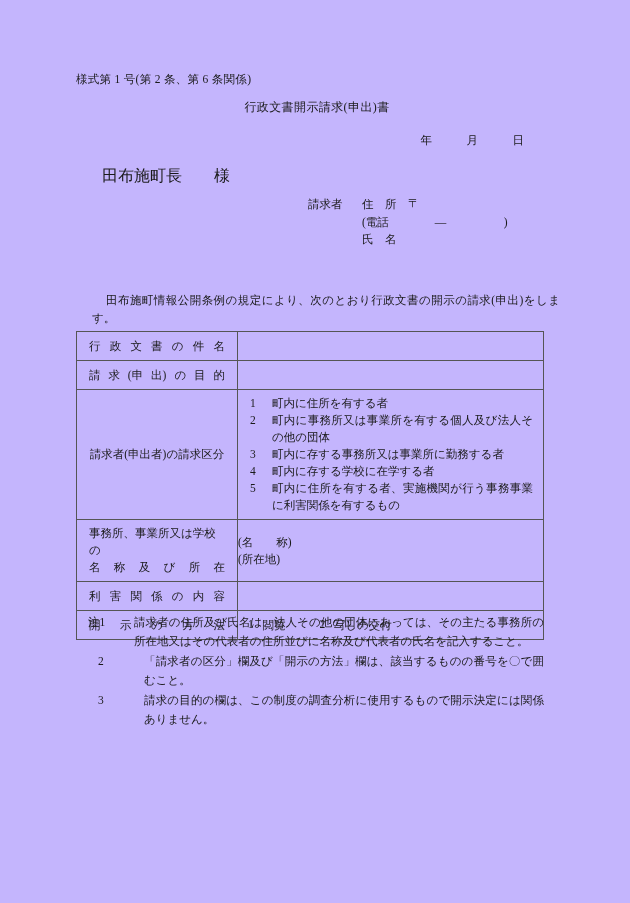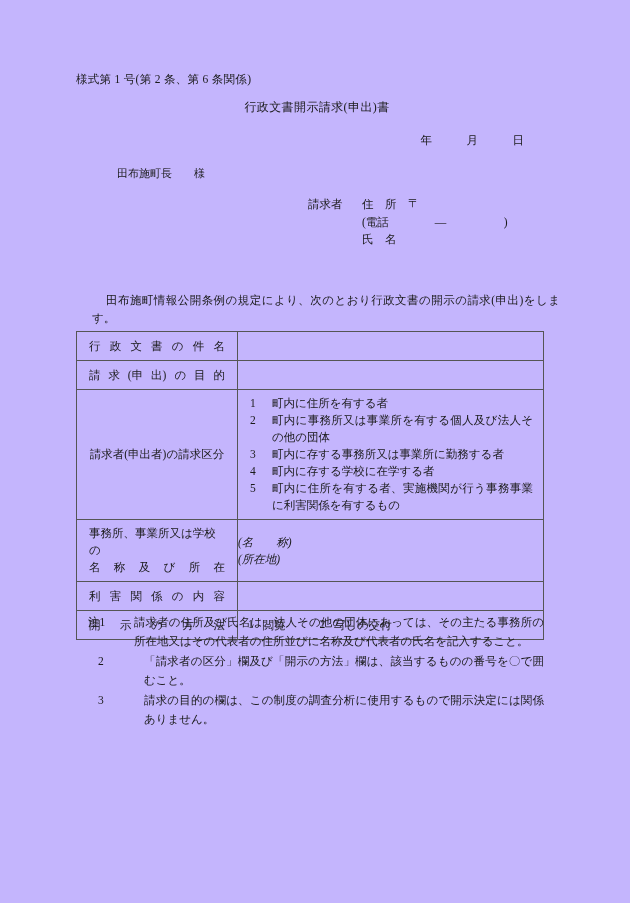--- a/index.html
+++ b/index.html
@@ -43,23 +43,23 @@
     position: absolute;
     left: 0;
     top: 133px;
     width: 524px;
     text-align: right;
     font-size: 11.5px;
     white-space: pre;
   }
   .addressee {
     position: absolute;
-    left: 117px;
+    left: 102px;
     top: 166px;
-    font-size: 11px;
+    font-size: 16px;
     white-space: pre;
   }
 
   
   .requester-block {
     position: absolute;
     left: 308px;
     top: 196px;
     font-size: 11.5px;
     line-height: 17.5px;
@@ -132,21 +132,20 @@
     line-height: 17px;
   }
   .label-two-line .line-spread {
     display: flex;
     justify-content: space-between;
     white-space: nowrap;
   }
   .cell-value {
     padding: 4px 10px;
     line-height: 17px;
-    font-style: italic;
   }
   .cell-blank { height: 28px; }
   .choice-list {
     padding: 5px 10px 5px 12px;
     line-height: 17px;
   }
   .choice-item {
     display: flex;
     align-items: flex-start;
   }

